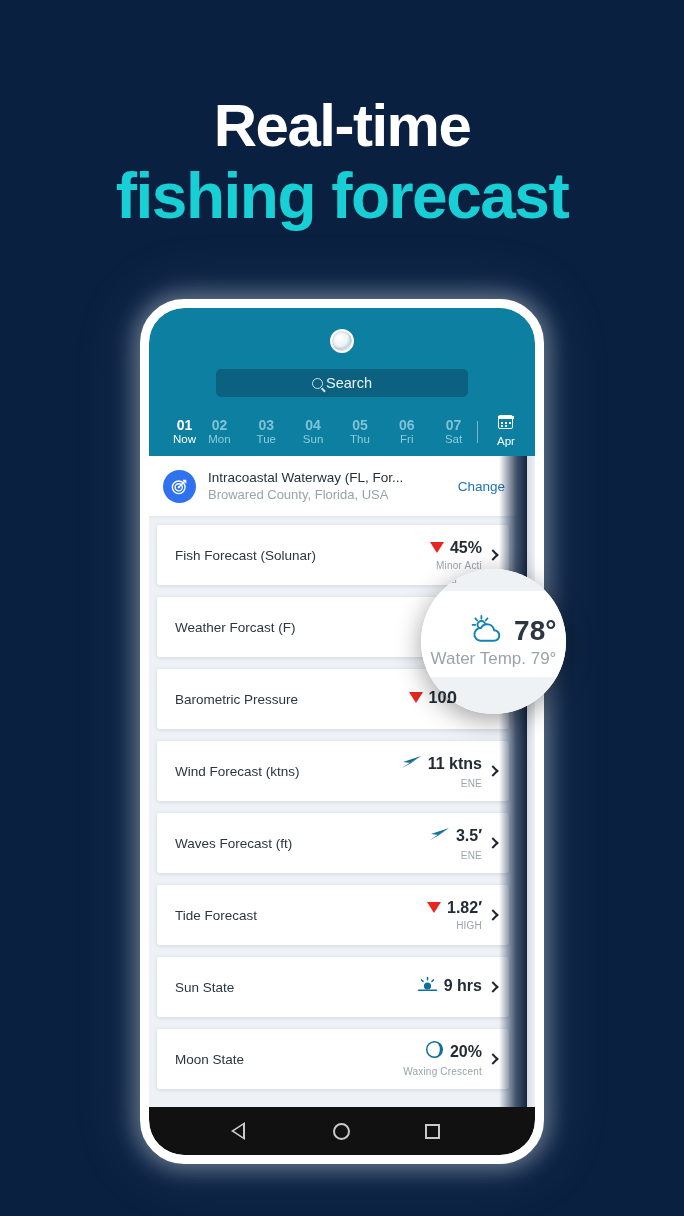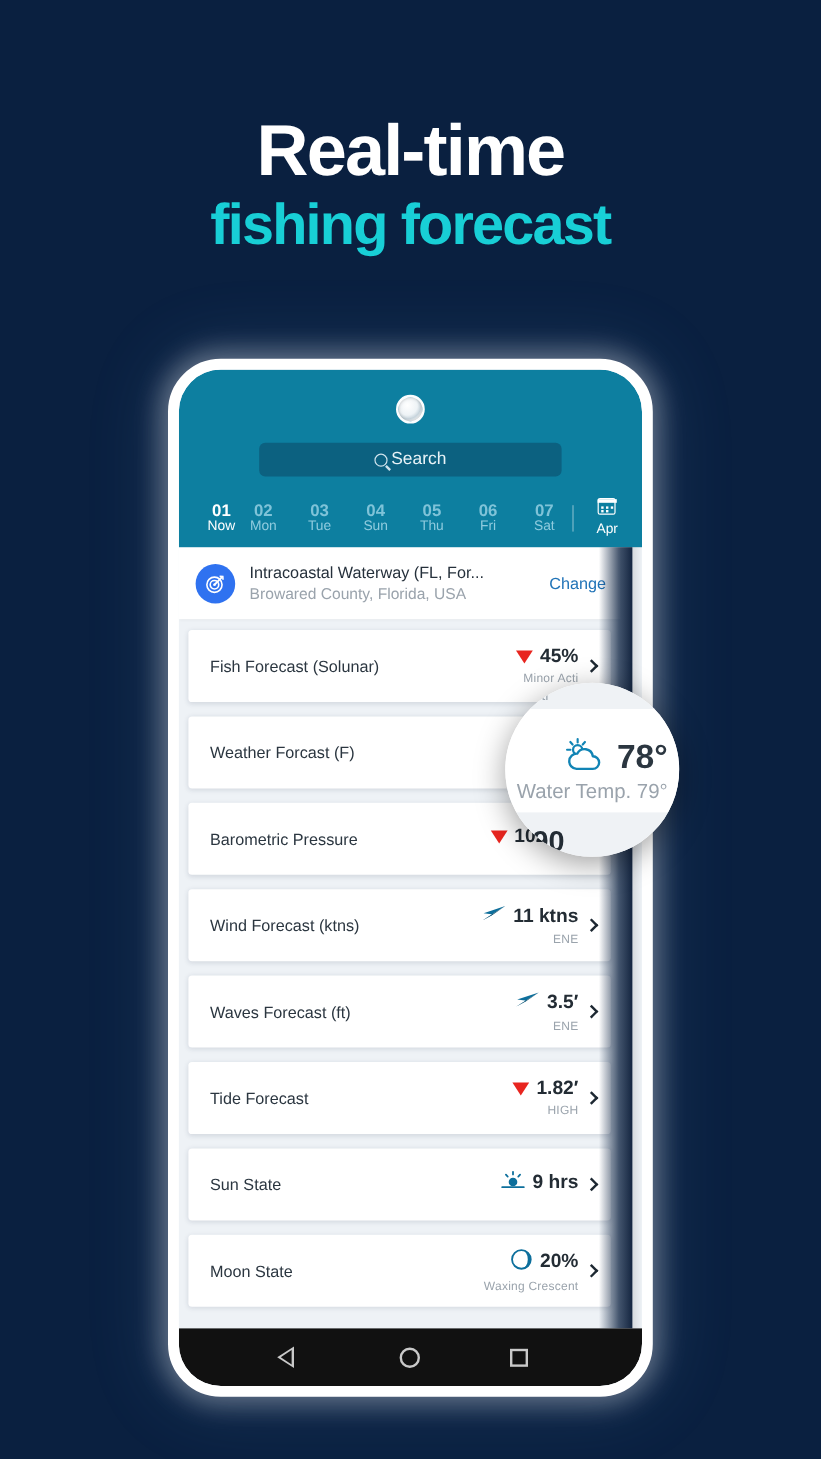--- a/index.html
+++ b/index.html
@@ -17,21 +17,21 @@
     text-align:center;
     line-height:1.0;
   }
   .headline .l1{
     display:block;
     font-size:60px; font-weight:bold; color:#ffffff;
     letter-spacing:-1.5px;
   }
   .headline .l2{
     display:block;
-    font-size:48px; font-weight:bold; color:#18cfd6;
+    font-size:64px; font-weight:bold; color:#18cfd6;
     letter-spacing:-1.5px;
     margin-top:8px;
   }
 
   
   .phone{
     position:absolute;
     left:140px; top:299px;
     width:404px; height:865px;
     background:#f4f7fa;
@@ -268,21 +268,21 @@
     display:flex; align-items:center; justify-content:flex-end; gap:9px;
   }
   .mag-temp{ font-size:28px; font-weight:bold; color:#2b3640; }
   .mag-sub{ font-size:17px; color:#9aa3ac; margin-top:1px; white-space:nowrap; }
   .mag-ghost-top{
     position:absolute; z-index:4; left:-4px; top:3px;
     font-size:12px; color:#9aa3ac; white-space:nowrap;
   }
   .mag-ghost-bot{
     position:absolute; z-index:4; left:-4px; top:119px;
-    font-size:24px; font-weight:bold; color:#232c34; white-space:nowrap;
+    font-size:18px; font-weight:bold; color:#232c34; white-space:nowrap;
   }
 </style>
 </head>
 <body>
 
 <div class="headline">
   <span class="l1">Real-time</span>
   <span class="l2">fishing forecast</span>
 </div>
 

